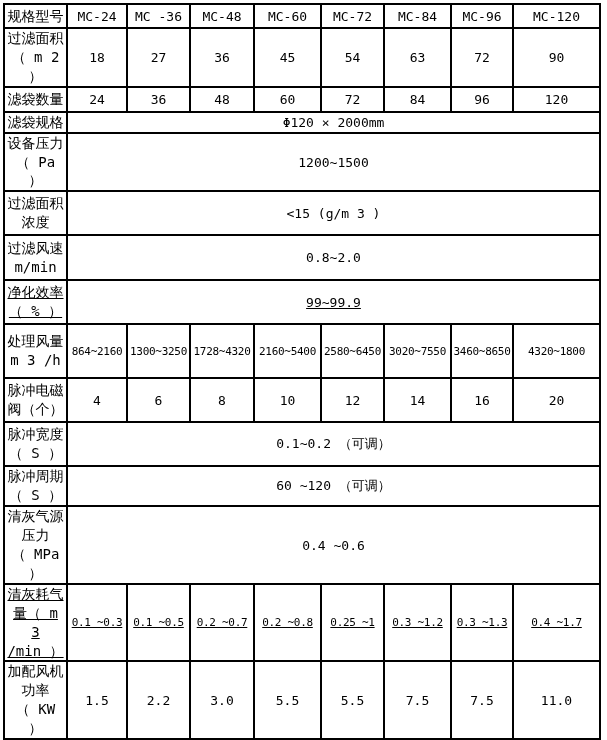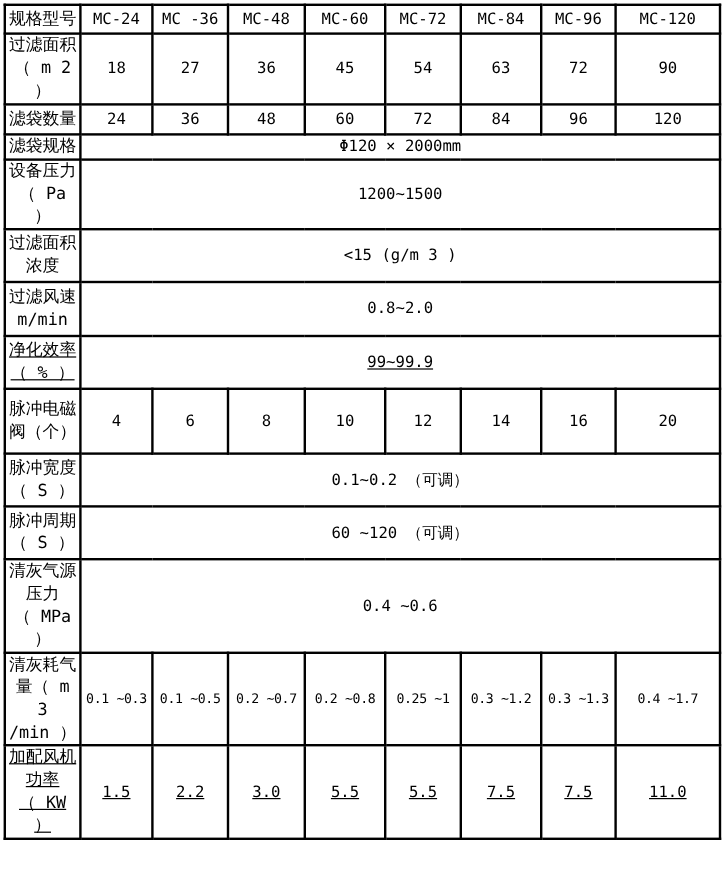--- a/index.html
+++ b/index.html
@@ -133,20 +133,32 @@
 m/min</th>
       <td colspan="8">0.8~2.0</td>
     </tr>
 
     <tr>
       <th class="row-label">净化效率
 （ % ）</th>
       <td colspan="8">99~99.9</td>
     </tr>
 
+    <tr class="dense">
+      <th class="row-label">处理风量
+m 3 /h</th>
+      <td>864~2160</td>
+      <td>1300~3250</td>
+      <td>1728~4320</td>
+      <td>2160~5400</td>
+      <td>2580~6450</td>
+      <td>3020~7550</td>
+      <td>3460~8650</td>
+      <td>4320~1800</td>
+    </tr>
 
     <tr>
       <th class="row-label">脉冲电磁
 阀（个）</th>
       <td>4</td>
       <td>6</td>
       <td>8</td>
       <td>10</td>
       <td>12</td>
       <td>14</td>

